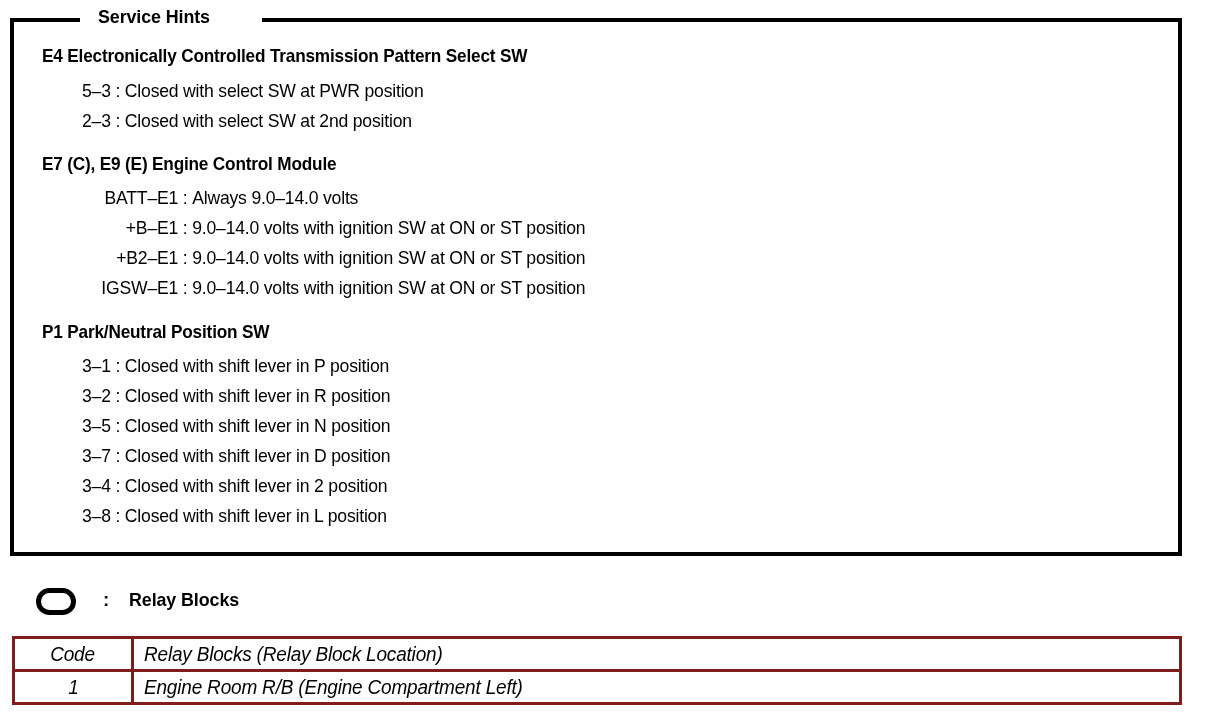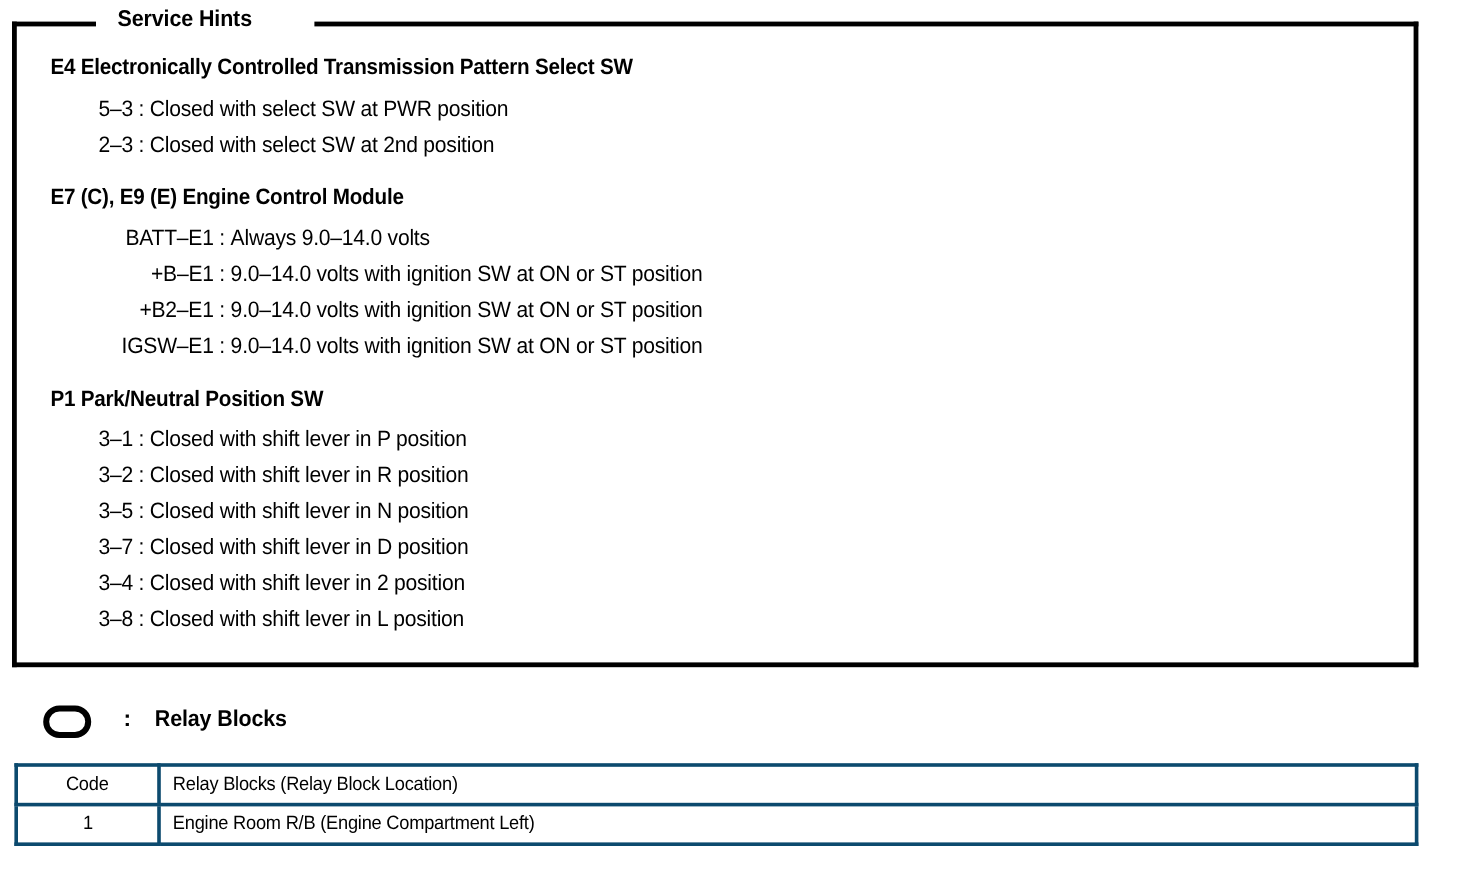--- a/index.html
+++ b/index.html
@@ -116,28 +116,29 @@
   
   #relay-table {
     position: absolute;
     left: 12px;
     top: 636px;
     width: 1170px;
     border-collapse: collapse;
     table-layout: fixed;
   }
   #relay-table td {
-    border: 3px solid #0c4a6e;
+    border: 3px solid #7f1d1d;
     height: 30px;
     padding: 0 0 0 10px;
-    font-size: 16px;
+    font-size: 20px;
     font-weight: normal;
     letter-spacing: -0.2px;
     white-space: nowrap;
     vertical-align: middle;
+    font-style: italic;
   }
   #relay-table td.code-col {
     width: 116px;
     text-align: center;
     padding: 0;
   }
   #relay-table td .sq {
     display: inline-block;
     transform: scaleX(0.95);
     transform-origin: left center;

